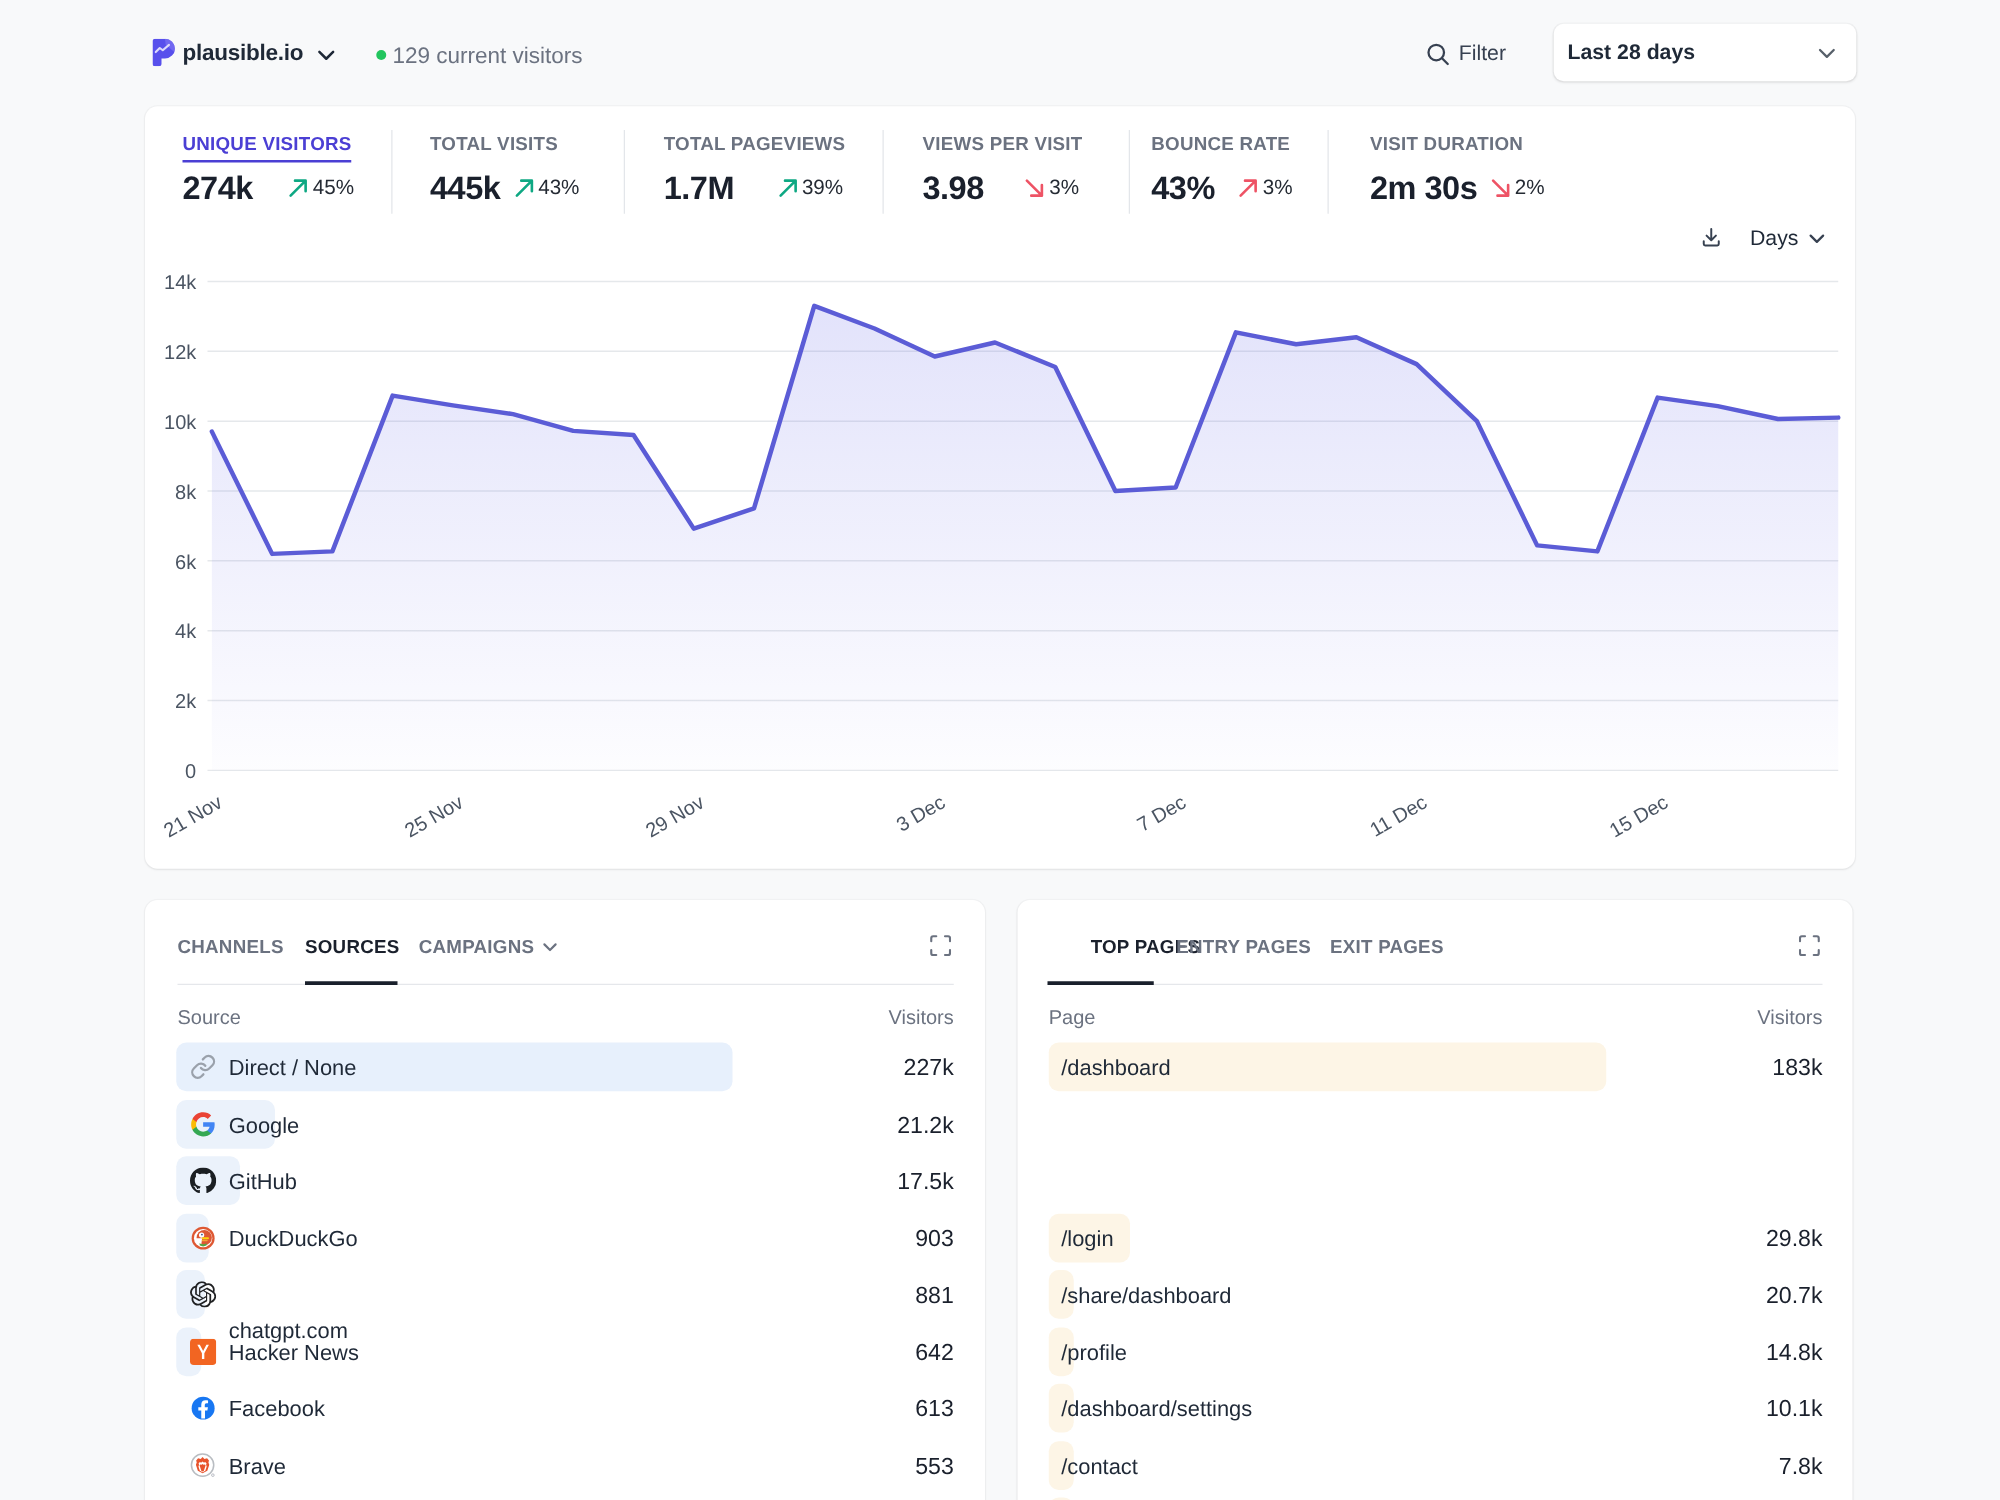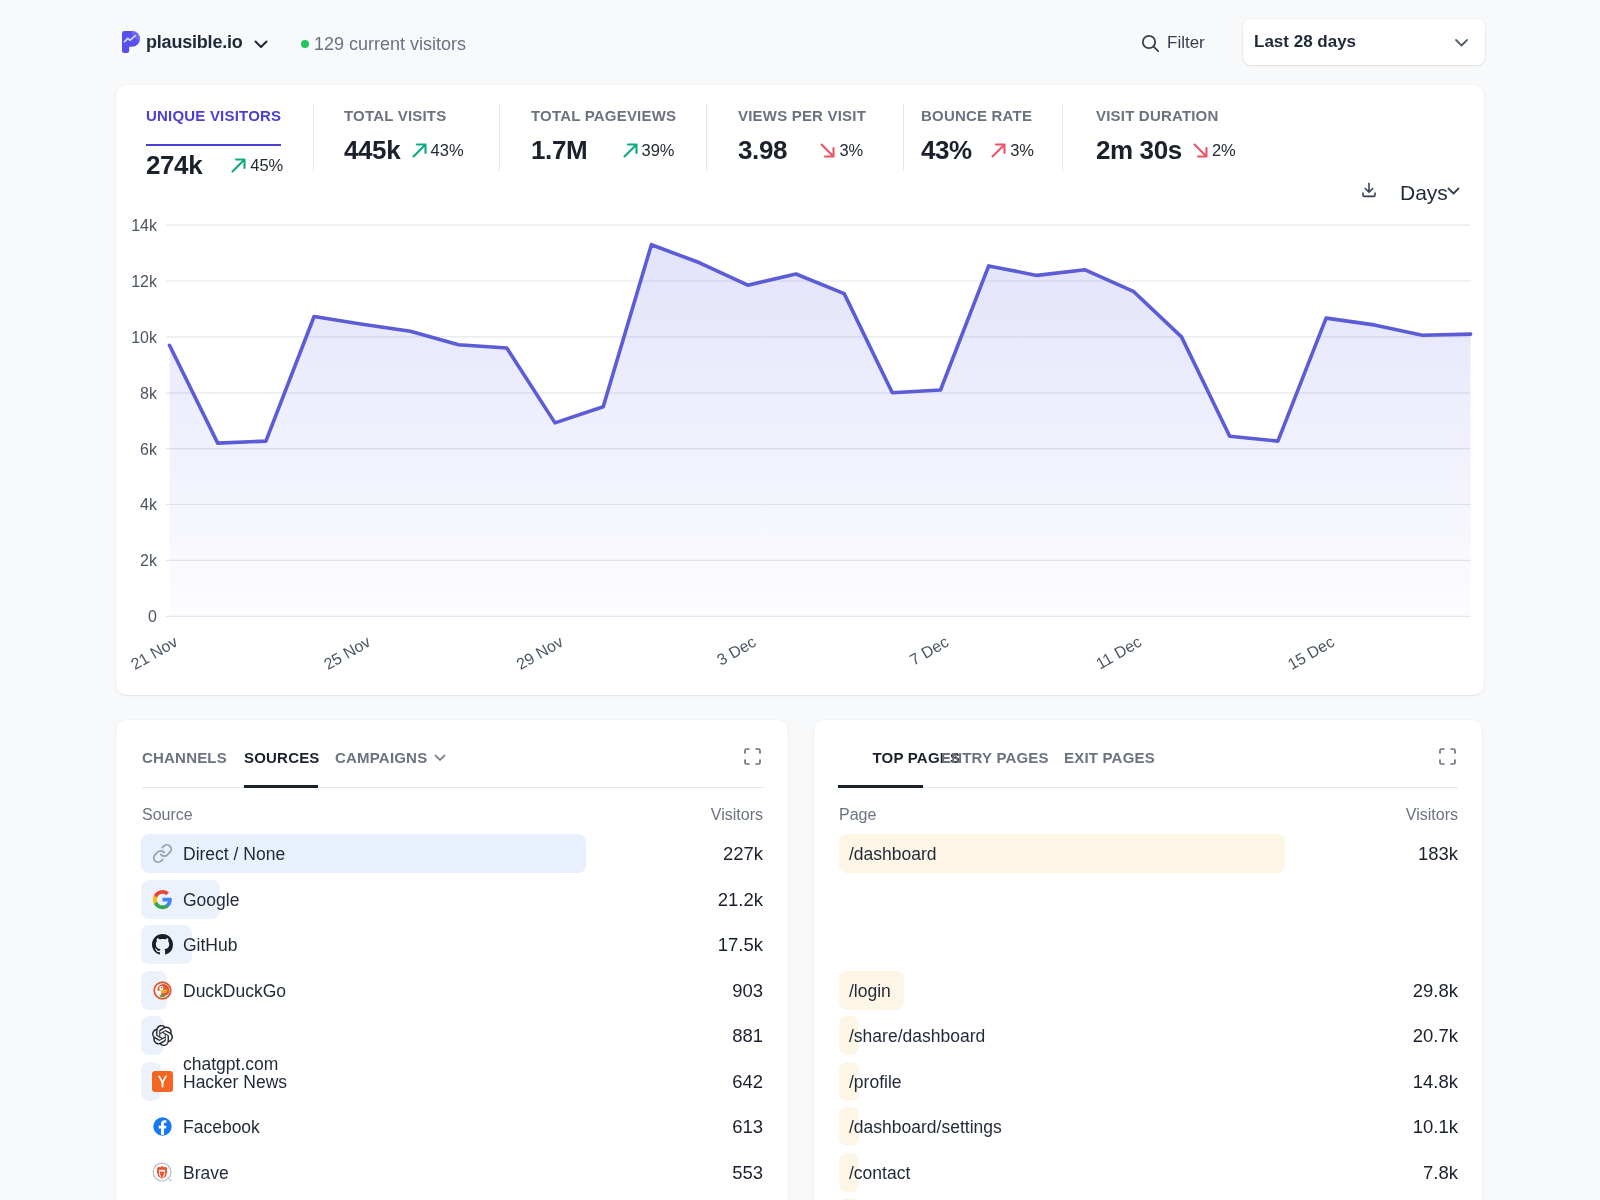--- a/index.html
+++ b/index.html
@@ -11,21 +11,21 @@
 .sitename { left:146px; top:32px; font-size:18px; font-weight:700; color:#1f2937; letter-spacing:-0.2px; }
 .curvis { left:314px; top:34px; font-size:18px; color:#6b7280; }
 .dot { left:301px; top:40px; width:8px; height:8px; border-radius:50%; background:#22c55e; }
 .filter { left:1167px; top:33px; font-size:17px; color:#374151; }
 .datebtn { position:absolute; left:1243px; top:19px; width:242px; height:46px; background:#fff; border-radius:8px; box-shadow:0 1px 2px rgba(0,0,0,.08), 0 0 0 1px rgba(0,0,0,.03); }
 .datebtn span { position:absolute; left:11px; top:13px; font-size:17px; font-weight:600; color:#1f2937; }
 
 
 .stat { position:absolute; top:22px; }
 .stat .lbl { font-size:15px; font-weight:700; letter-spacing:.2px; color:#6b7280; white-space:nowrap; }
-.stat.active .lbl { color:#4b3fd4; display:inline-block; padding-bottom:20px; border-bottom:2px solid #4b3fd4; margin-bottom:-6px; }
+.stat.active .lbl { color:#4b3fd4; display:inline-block; padding-bottom:4px; border-bottom:2px solid #4b3fd4; margin-bottom:-6px; }
 .stat .valrow { display:flex; align-items:center; margin-top:10px; }
 .stat .val { font-size:26px; font-weight:700; color:#1a202c; letter-spacing:-0.4px; white-space:nowrap; }
 .stat .arr { margin-right:3px; display:flex; }
 .stat .pct { font-size:16.5px; color:#242a33; }
 .sep { position:absolute; top:19px; height:67px; width:1px; background:#e3e6ea; }
 
 
 .tab { position:absolute; top:29px; font-size:15px; font-weight:700; letter-spacing:.2px; color:#6b7280; white-space:nowrap; }
 .tab.active { color:#1a202c; }
 .tabline { position:absolute; height:1px; background:#e5e7eb; top:67px; }
@@ -139,21 +139,21 @@
   </div>
   <div class="sep" style="left:197px;"></div>
   <div class="sep" style="left:383px;"></div>
   <div class="sep" style="left:590px;"></div>
   <div class="sep" style="left:787px;"></div>
   <div class="sep" style="left:946px;"></div>
 
   <svg class="abs" style="left:1244px; top:96px;" width="18" height="18" viewBox="0 0 24 24">
       <path d="M12 3 V14 M7 10 L12 15 L17 10 M4 16 V19 a1.5 1.5 0 0 0 1.5 1.5 H18.5 A1.5 1.5 0 0 0 20 19 V16" fill="none" stroke="#374151" stroke-width="2.1" stroke-linecap="round" stroke-linejoin="round"></path>
     </svg>
-  <div class="abs" style="left:1284px; top:96px; font-size:21px; color:#1f2937;">Days</div>
+  <div class="abs" style="left:1284px; top:96px; font-size:17px; color:#1f2937;">Days</div>
   <svg class="abs" style="left:1331px; top:102px;" width="13" height="9" viewBox="0 0 13 9">
       <path d="M1.5,1.5 L6.5,6.5 L11.5,1.5" fill="none" stroke="#374151" stroke-width="1.8" stroke-linecap="round" stroke-linejoin="round"></path>
     </svg>
 
   <svg class="abs" style="left:0; top:0;" width="1368" height="610" viewBox="0 0 1368 610">
     <defs>
       <linearGradient id="fillgrad" x1="0" y1="0" x2="0" y2="1">
         <stop offset="0" stop-color="#6062e8" stop-opacity="0.18"></stop>
         <stop offset="1" stop-color="#6062e8" stop-opacity="0.015"></stop>
       </linearGradient>

